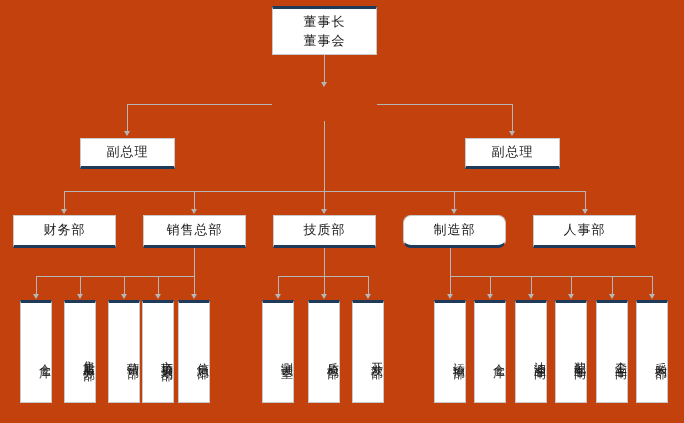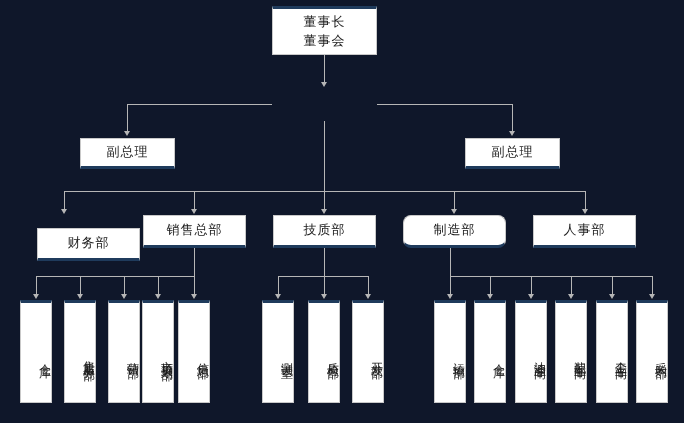--- a/index.html
+++ b/index.html
@@ -8,21 +8,21 @@
     padding: 0;
     background: #ffffff;
   }
   body {
     font-family: "DejaVu Sans", "Liberation Sans", sans-serif;
   }
   #chart-root {
     position: relative;
     width: 684px;
     height: 423px;
-    background: #0f172a;
+    background: #c2410c;
     overflow: hidden;
   }
 
   
   .node {
     position: absolute;
     box-sizing: border-box;
     background: #ffffff;
     border: 1px solid #c9c9c9;
     display: flex;
@@ -151,21 +151,21 @@
     <div class="arrow" style="left:648.5px; top:294px;"></div>
   </div>
 
   <div class="node accent-top" style="left:272px; top:6px; width:105px; height:49px;">董事长
 董事会</div>
 
 
   <div class="node accent-bottom" style="left:80px; top:138px; width:95px; height:31px;">副总理</div>
   <div class="node accent-bottom" style="left:465px; top:138px; width:95px; height:31px;">副总理</div>
 
-  <div class="node accent-bottom" style="left:13px; top:228px; width:103px; height:33px;margin-left:24px;">财务部</div>
+  <div class="node accent-bottom" style="left:13px; top:215px; width:103px; height:33px;">财务部</div>
   <div class="node accent-bottom" style="left:143px; top:215px; width:103px; height:33px;">销售总部</div>
   <div class="node accent-bottom" style="left:273px; top:215px; width:103px; height:33px;">技质部</div>
   <div class="node accent-bottom" style="left:403px; top:215px; width:103px; height:33px;border-radius:8px;">制造部</div>
   <div class="node accent-bottom" style="left:533px; top:215px; width:103px; height:33px;text-align:center;">人事部</div>
 
   <div class="node vertical accent-top" style="left:20px; top:300px; width:32px; height:103px;">仓库</div>
   <div class="node vertical accent-top" style="left:64px; top:300px; width:32px; height:103px;">售后服务部</div>
   <div class="node vertical accent-top" style="left:108px; top:300px; width:32px; height:103px;">营销部</div>
   <div class="node vertical accent-top" style="left:142px; top:300px; width:32px; height:103px;">市场策划部</div>
   <div class="node vertical accent-top" style="left:178px; top:300px; width:32px; height:103px;">信息部</div>

